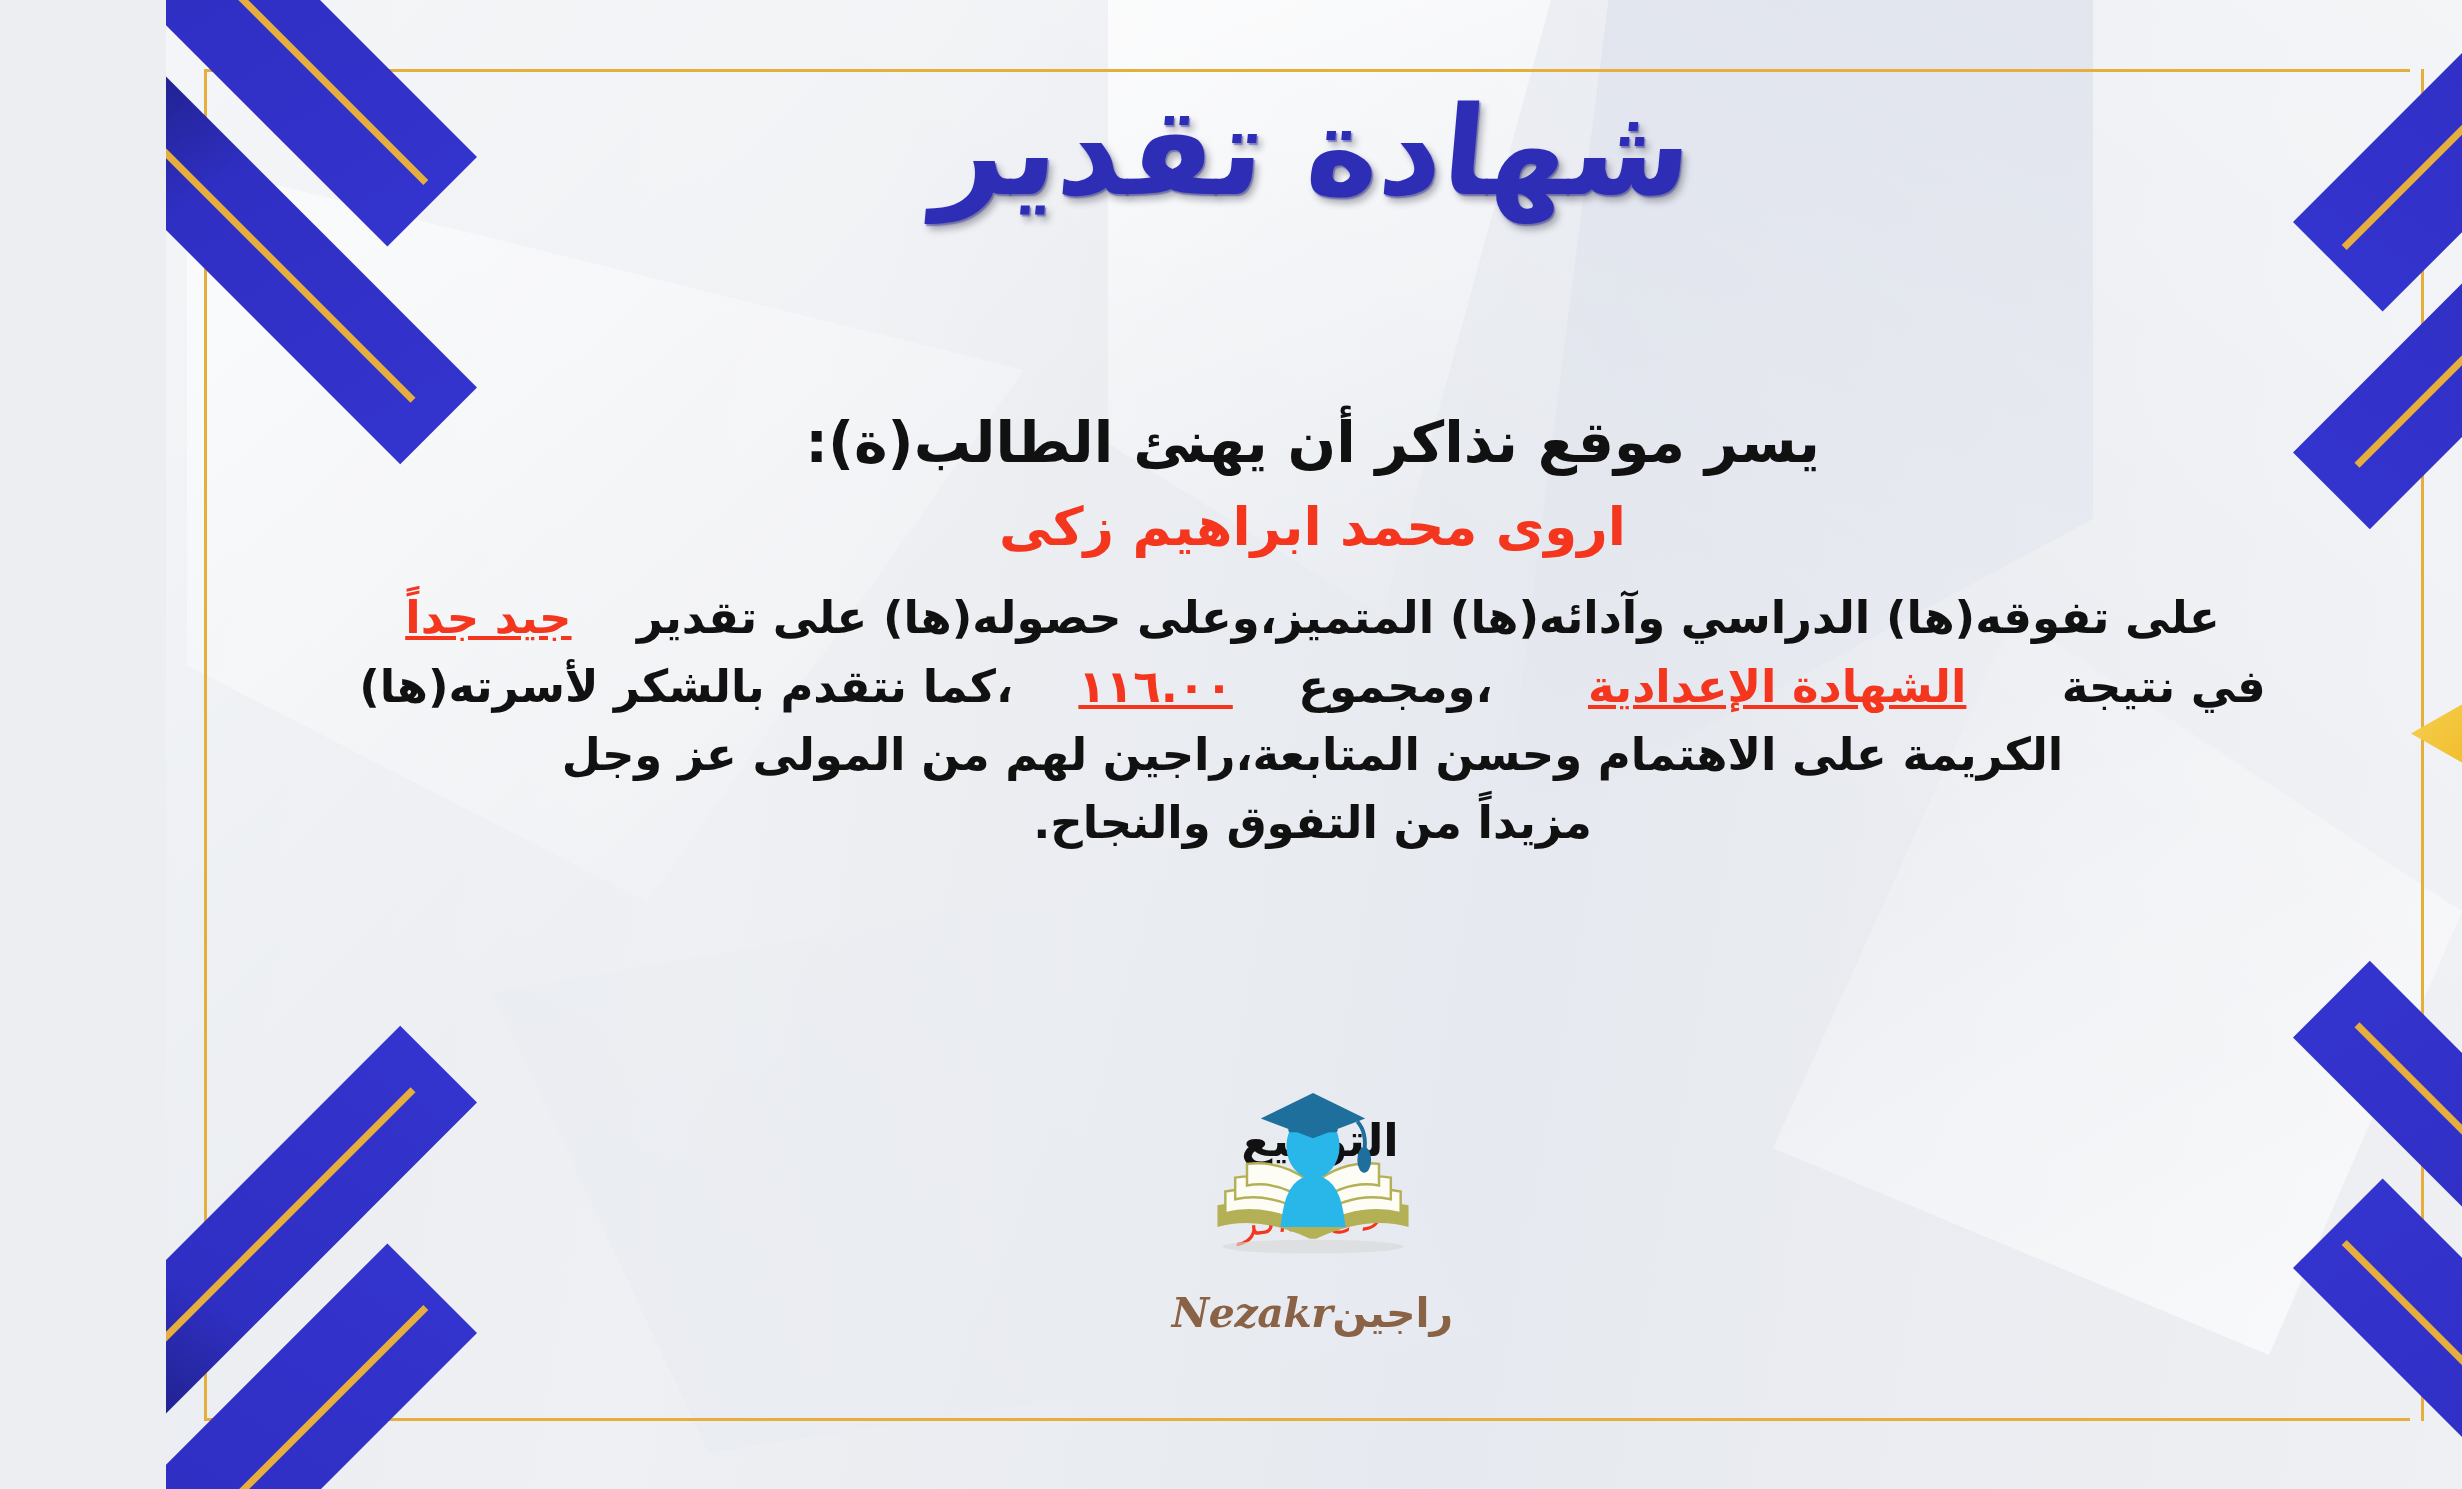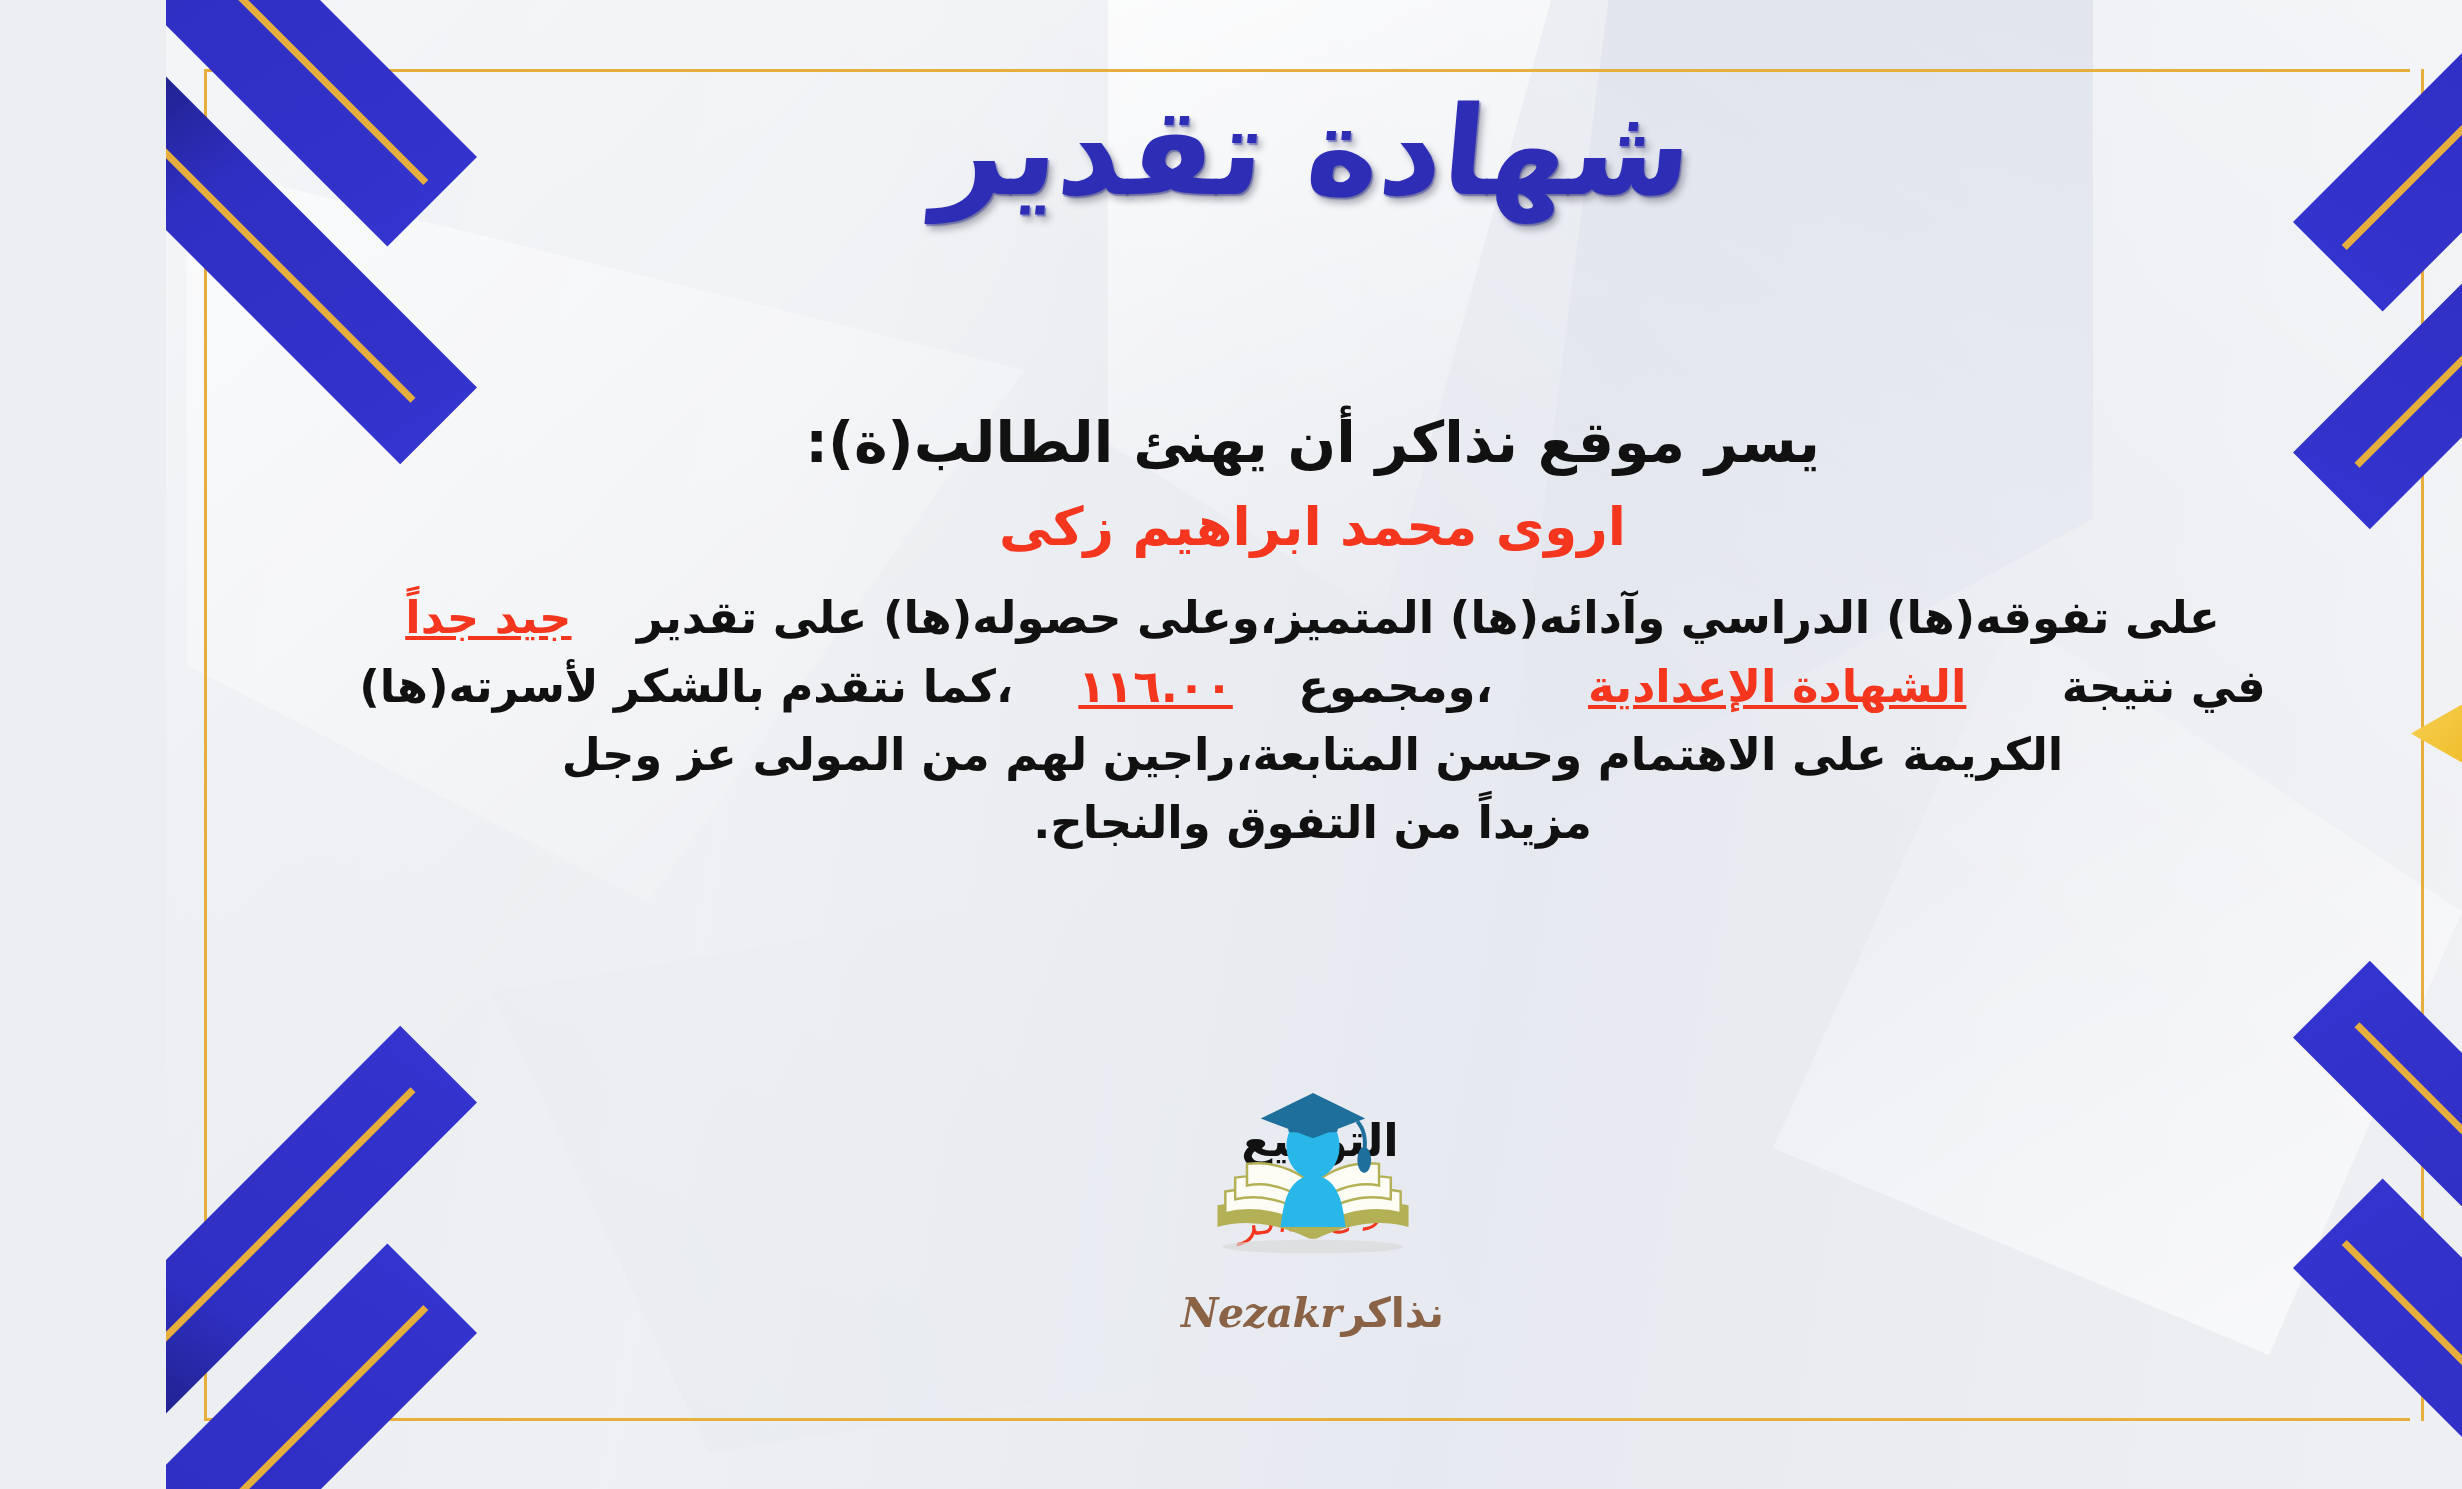--- a/index.html
+++ b/index.html
@@ -293,19 +293,19 @@
         <rect x="90" y="28" width="50" height="16" rx="2" fill="#1f6f9c"></rect>
 
         <polygon points="115,4 168,30 115,50 62,30" fill="#1f6f9c"></polygon>
 
         <path d="M160 33 Q170 44 167 64" fill="none" stroke="#1f6f9c" stroke-width="4"></path>
         <ellipse cx="167" cy="72" rx="7" ry="13" fill="#1f6f9c"></ellipse>
 
         <ellipse cx="115" cy="160" rx="92" ry="7" fill="#d9d9d9" opacity="0.65"></ellipse>
       </svg>
       <div class="logo-text">
-        <span>نذاكر</span><span class="latin">Nezakr</span>
+        <span>راجين</span><span class="latin">Nezakr</span>
       </div>
     </div>
 
   </div>
 </div>
 
 
 </body></html>

